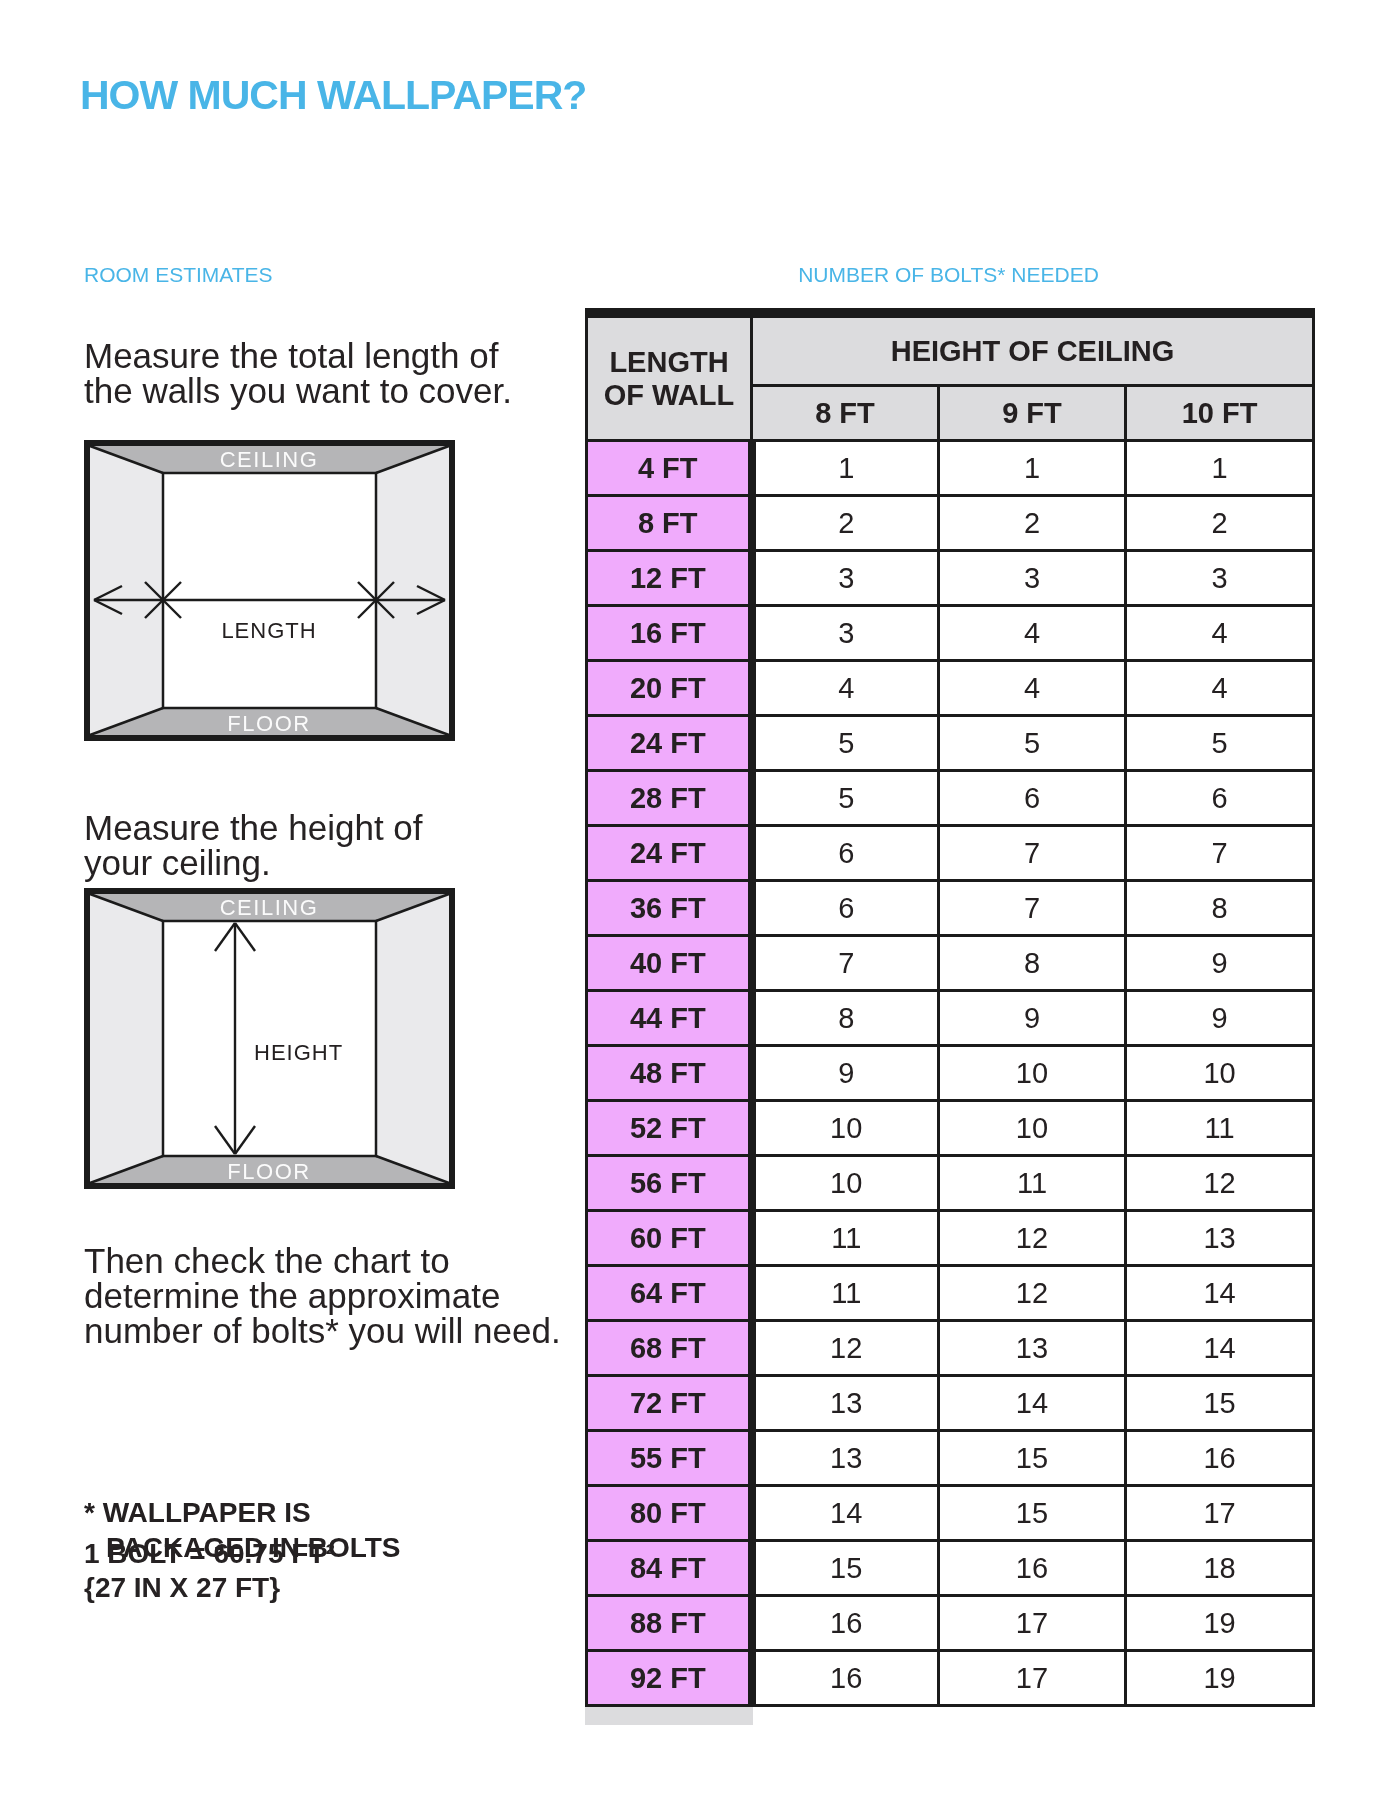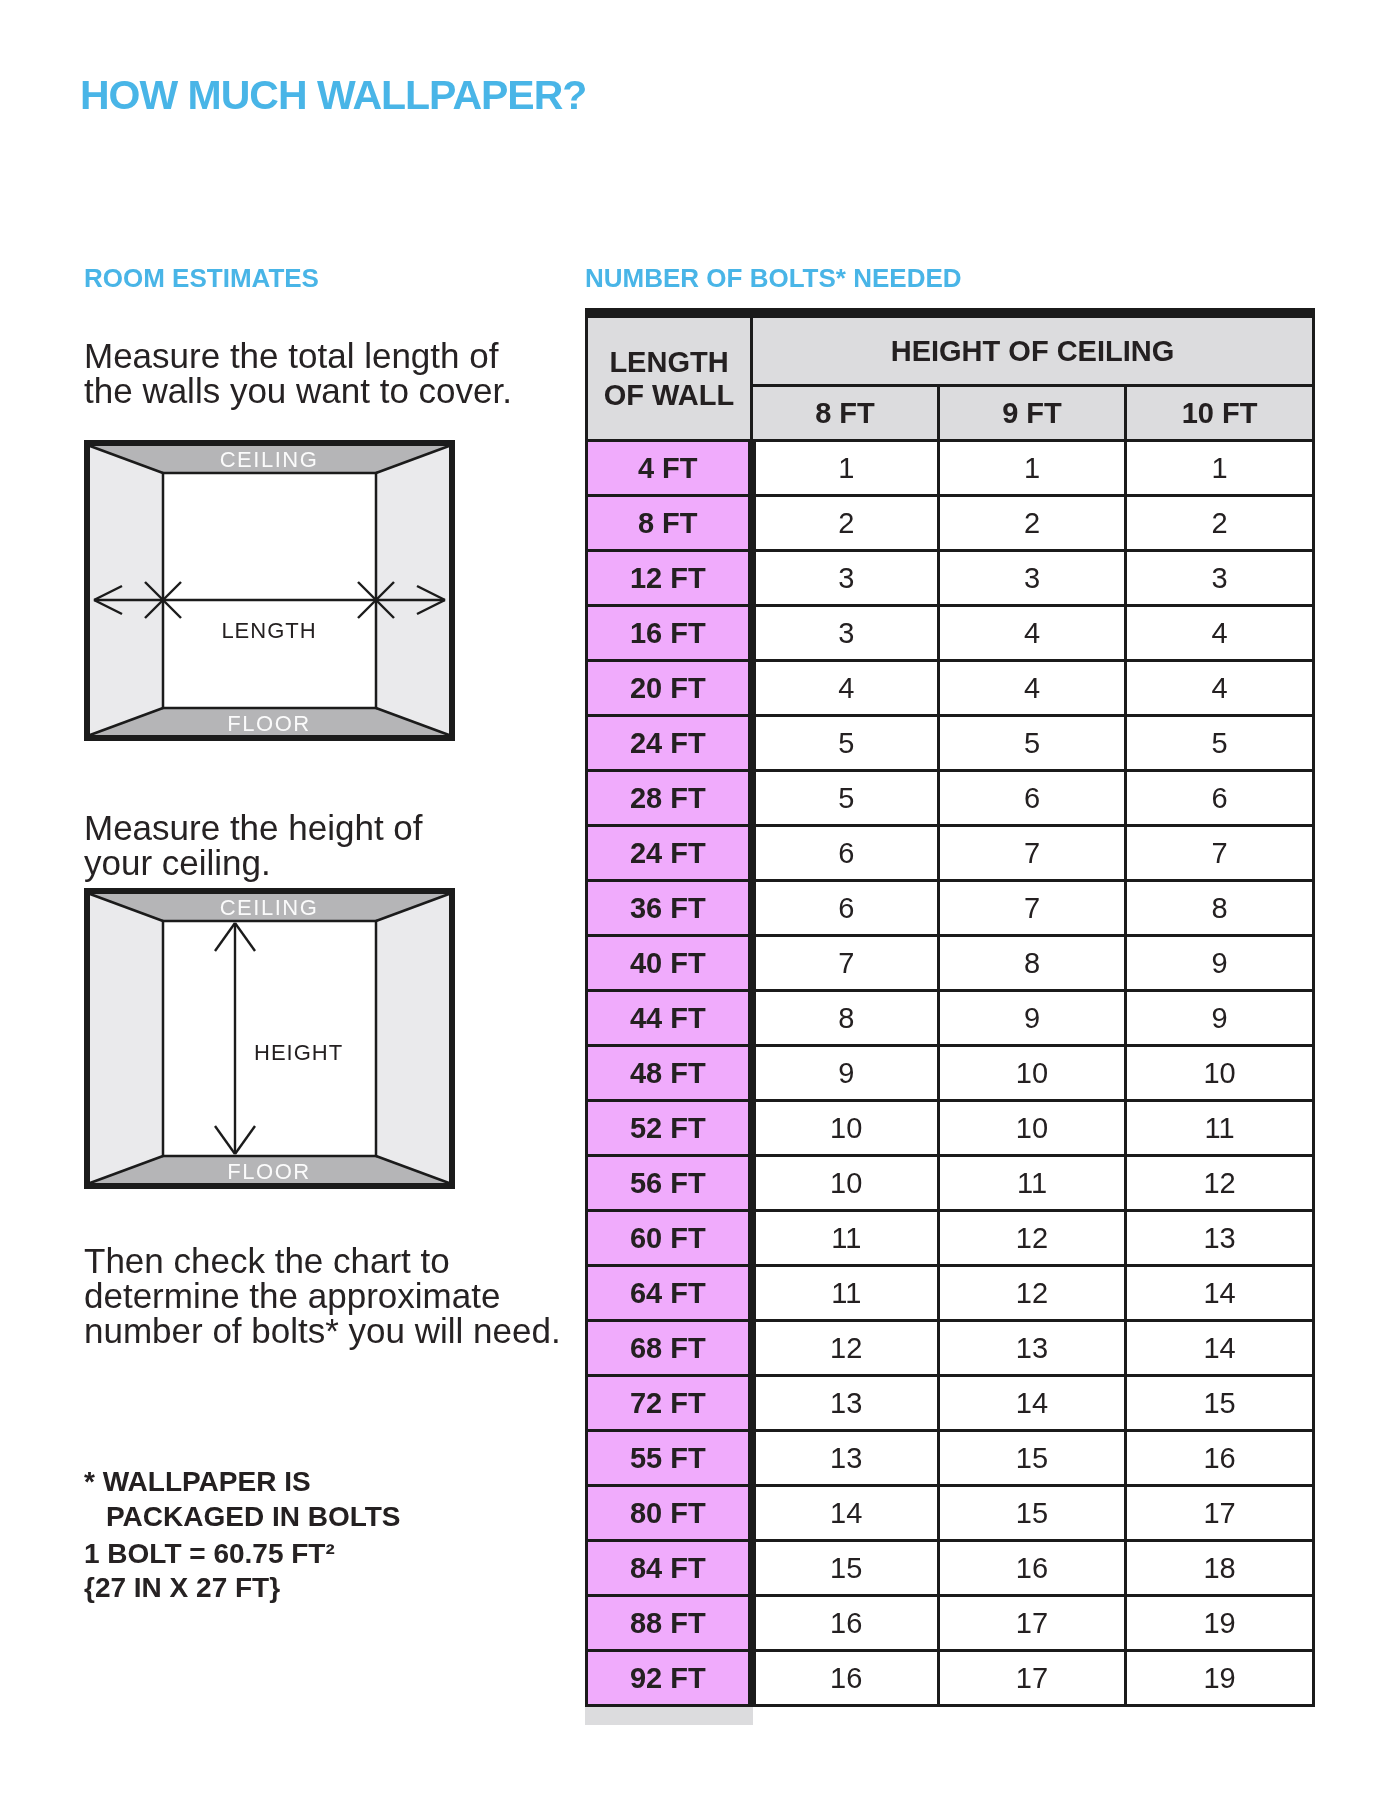--- a/index.html
+++ b/index.html
@@ -11,32 +11,32 @@
     color:#242021;
     overflow:hidden;
   }
   .abs{position:absolute;}
   #title{
     left:80px;top:72px;
     font-size:41px;font-weight:700;letter-spacing:-1px;
     color:#49b5e7;white-space:nowrap;
   }
   .subhead{
-    font-size:26px;font-weight:700;color:#49b5e7;white-space:nowrap;
+    font-size:21px;font-weight:400;color:#49b5e7;white-space:nowrap;
   }
   #room-heading{left:84px;top:263px;}
-  #table-heading{left:585px;top:263px;width:727px;text-align:left;}
+  #table-heading{left:585px;top:263px;width:727px;text-align:center;}
   .para{
     font-size:35px;line-height:35px;color:#262223;
     white-space:pre-line;
   }
   #step1{left:84px;top:338px;}
   #step2{left:84px;top:791px;margin-top:19px;}
   #step3{left:84px;top:1243px;}
-  #footnote{left:84px;top:1464px;font-size:28px;line-height:35px;font-weight:700;}
+  #footnote{left:84px;top:1495px;font-size:28px;line-height:35px;font-weight:700;}
   #footnote .fn2{margin-left:22px;}
   #bolt-note{left:84px;top:1537px;font-size:28px;line-height:34px;font-weight:700;white-space:pre-line;}
   .diagram{left:84px;width:371px;height:301px;}
   #diagram-length{top:440px;}
   #diagram-height{top:888px;}
 
   
   #table-wrap{left:585px;top:308px;width:727px;}
   table.bolts{
     border-collapse:collapse;

